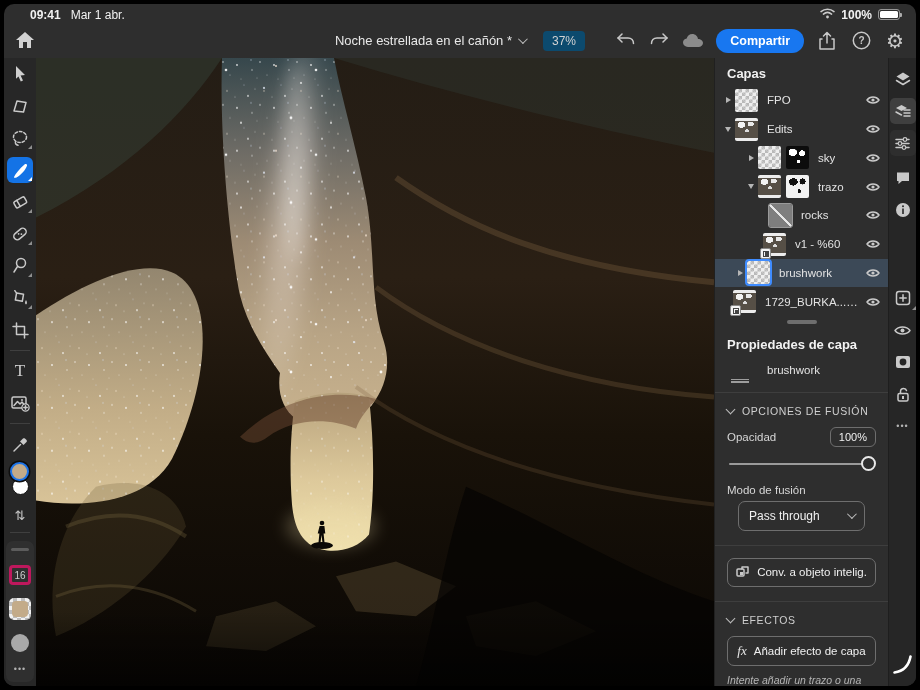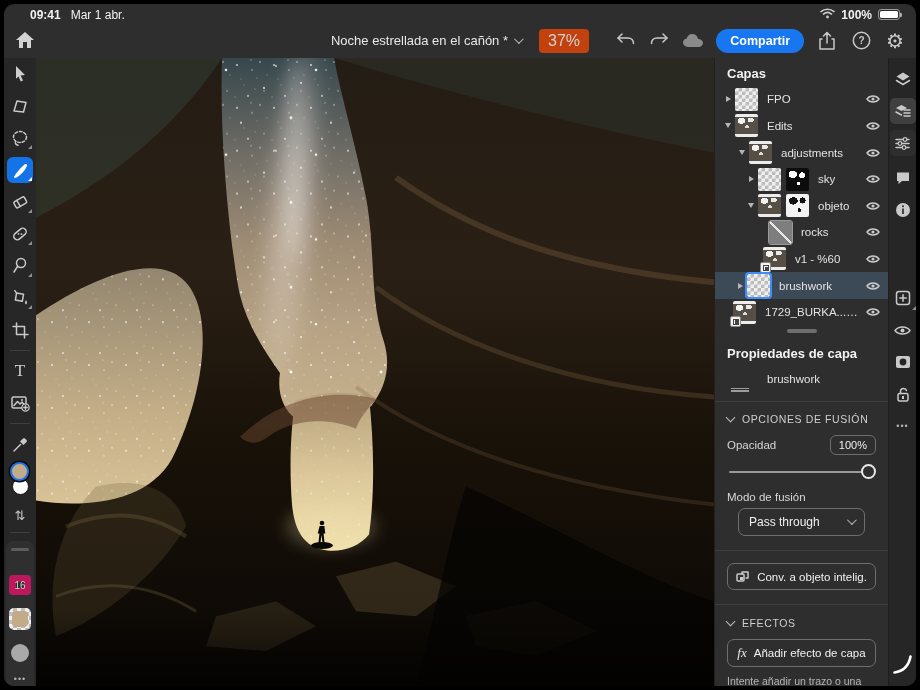--- a/index.html
+++ b/index.html
@@ -16,21 +16,21 @@
   .batt { width:22px; height:11px; border:1px solid rgba(255,255,255,.5); border-radius:3px; position:relative; }
   .batt::before { content:""; position:absolute; inset:1px; background:#fff; border-radius:1.5px; }
   .batt::after { content:""; position:absolute; right:-3px; top:3px; width:2px; height:4px; background:rgba(255,255,255,.6); border-radius:0 1px 1px 0; }
 
   
   .appbar { height:35px; position:relative; display:flex; align-items:center; }
   .homebtn { position:absolute; left:8px; top:4px; width:26px; height:26px; display:flex; align-items:center; justify-content:center; }
   .ab-center { position:absolute; left:0; right:0; display:flex; justify-content:center; align-items:center; gap:6px; }
   .doc-title { color:#e8e8e8; font-size:13px; }
   .chev { width:7px; height:7px; border-right:1.6px solid #bdbdbd; border-bottom:1.6px solid #bdbdbd; transform:rotate(45deg) translateY(-2px); display:inline-block; }
-  .zoom-badge { margin-left:12px; background:#c2410c; color:#d2d2d2; font-size:16px; padding:3px 9px; border-radius:4px; }
+  .zoom-badge { margin-left:12px; background:#0c4a6e; color:#d2d2d2; font-size:12px; padding:3px 9px; border-radius:4px; }
   .ab-right { position:absolute; right:10px; display:flex; align-items:center; gap:12px; }
   .iconbtn { display:flex; align-items:center; justify-content:center; width:22px; height:22px; }
   .share-pill { background:#1877f0; color:#fff; font-size:12.5px; font-weight:600; padding:5px 14px; border-radius:14px; border:none; }
   .gear-glyph { color:#c8c8c8; font-size:20px; line-height:1; }
 
   
   .bodyrow { flex:1; display:flex; min-height:0; }
 
   
   .toolcol { width:32px; background:#272727; display:flex; flex-direction:column; align-items:center; flex:none; }
@@ -39,21 +39,21 @@
   .tool.sel .selbg { position:absolute; inset:3px; background:#1473e6; border-radius:6px; }
   .tool svg, .tool span { position:relative; }
   .subtri { position:absolute; right:4px; bottom:5px; width:0; height:0; border-left:4px solid transparent; border-bottom:4px solid #8f8f8f; }
   .tdiv { width:20px; height:1px; background:#3f3f3f; margin:4px 0; flex:none; }
   .wells { position:relative; width:32px; height:42px; flex:none; }
   .well-fg { position:absolute; left:6px; top:2px; width:19px; height:19px; border-radius:50%; background:#c3ab89; border:2px solid #1d74e8; box-shadow:0 0 0 1.5px #0e0e0e; z-index:2; }
   .well-bg { position:absolute; left:8px; top:18px; width:17px; height:17px; border-radius:50%; background:#fff; border:1.5px solid #101010; }
   .swapg { color:#c4c4c4; font-size:13px; }
   .subpanel { width:28px; background:#2f2f2f; border-radius:7px; margin-top:4px; padding:7px 0 8px; display:flex; flex-direction:column; align-items:center; gap:0; flex:none; }
   .grabbar { width:18px; height:3px; background:#5c5c5c; border-radius:2px; }
-  .sizebox { margin-top:24px; width:22px; height:20px; border:7px solid #be185d; border-radius:4px; color:#cfcfcf; font-size:10px; display:flex; align-items:center; justify-content:center; }
+  .sizebox { margin-top:14px; width:22px; height:20px; border:3px solid #be185d; border-radius:4px; color:#cfcfcf; font-size:10px; display:flex; align-items:center; justify-content:center; }
   .swatch { margin-top:13px; width:22px; height:22px; border-radius:5px; background:
       linear-gradient(45deg,#bdbdbd 25%,transparent 25%,transparent 75%,#bdbdbd 75%),
       linear-gradient(45deg,#bdbdbd 25%,#f0f0f0 25%,#f0f0f0 75%,#bdbdbd 75%);
       background-size:8px 8px; background-position:0 0,4px 4px; position:relative; }
   .swatch::before { content:""; position:absolute; inset:3px; background:#c3ab89; border-radius:4px; }
   .graycirc { margin-top:14px; width:18px; height:18px; border-radius:50%; background:#a9a9a9; }
   .dots3 { margin-top:12px; color:#b2b2b2; font-size:9px; letter-spacing:1px; }
 
   
   .canvas { flex:1; position:relative; overflow:hidden; background:#14100a; }
@@ -108,21 +108,21 @@
   .oplabel { color:#d6d6d6; font-size:11.5px; }
   .opval { border:1px solid #6e6e6e; border-radius:6px; padding:3px 8px; color:#efefef; font-size:11px; }
   .slider { margin:9px 14px 0; position:relative; height:16px; }
   .slider .track { position:absolute; left:0; right:0; top:7px; height:2px; background:#9a9a9a; border-radius:1px; }
   .slider .knob { position:absolute; right:-2px; top:0; width:15px; height:15px; border-radius:50%; background:#2e2e2e; border:2.5px solid #e8e8e8; }
   .blabel { padding:12px 12px 5px; color:#d6d6d6; font-size:11.5px; }
   .selectbox { margin:0 23px; height:30px; border:1px solid #6e6e6e; border-radius:7px; display:flex; align-items:center; justify-content:space-between; padding:0 10px; }
   .selectbox span { color:#f0f0f0; font-size:12px; }
   .btn-outline { margin:0 12px; height:30px; border:1px solid #6e6e6e; border-radius:7px; display:flex; align-items:center; justify-content:center; gap:7px; color:#f0f0f0; font-size:11.5px; background:transparent;text-align:right; }
   .fxg { font-style:italic; font-size:13px; color:#e8e8e8; font-family:"Liberation Serif", serif; }
-  .hint { margin:8px 12px 0; color:#b5b5b5; font-size:10.5px; white-space:nowrap; overflow:hidden; }
+  .hint { margin:8px 12px 0; color:#b5b5b5; font-size:10.5px; font-style:italic; white-space:nowrap; overflow:hidden; }
 
   
   .strip { width:28px; background:#262626; border-left:1px solid #1e1e1e; display:flex; flex-direction:column; align-items:center; flex:none; position:relative; }
   .sicon { width:26px; height:26px; display:flex; align-items:center; justify-content:center; margin-top:6px; position:relative; border-radius:5px; flex:none; }
   .sicon.on { background:#3f3f3f; }
   .sicon.on2 { background:#2e2e2e; }
   .gapbig { height:56px; flex:none; }
   .corner-arc { position:absolute; bottom:8px; right:4px; }
   svg .st { stroke:#c9c9c9; fill:none; stroke-width:1.5; stroke-linecap:round; stroke-linejoin:round; }
   svg .fl { fill:#c9c9c9; }
@@ -428,33 +428,20 @@
         <i class="th t-photo"></i>
         <span class="lname">Edits</span>
         <span class="eyebtn">
               <svg width="14" height="11" viewBox="0 0 14 11">
                 <path d="M1,5.5 C4,1.6 10,1.6 13,5.5 C10,9.4 4,9.4 1,5.5 Z" class="st" stroke-width="1.2"></path>
                 <circle cx="7" cy="5.5" r="1.6" class="fl"></circle>
               </svg>
             </span>
       </div>
 
-      <div class="lrow" style="padding-left:22px">
-        <span class="arrw">
-              <i class="arr-d"></i>
-            </span>
-        <i class="th t-photo"></i>
-        <span class="lname">adjustments</span>
-        <span class="eyebtn">
-              <svg width="14" height="11" viewBox="0 0 14 11">
-                <path d="M1,5.5 C4,1.6 10,1.6 13,5.5 C10,9.4 4,9.4 1,5.5 Z" class="st" stroke-width="1.2"></path>
-                <circle cx="7" cy="5.5" r="1.6" class="fl"></circle>
-              </svg>
-            </span>
-      </div>
 
       <div class="lrow" style="padding-left:31px">
         <span class="arrw">
               <i class="arr-r"></i>
             </span>
         <i class="th t-checker"></i>
         <i class="th t-maskb" style="margin-left:5px"></i>
         <span class="lname">sky</span>
         <span class="eyebtn">
               <svg width="14" height="11" viewBox="0 0 14 11">
@@ -463,21 +450,21 @@
               </svg>
             </span>
       </div>
 
       <div class="lrow" style="padding-left:31px">
         <span class="arrw">
               <i class="arr-d"></i>
             </span>
         <i class="th t-photo"></i>
         <i class="th t-maskw" style="margin-left:5px"></i>
-        <span class="lname">objeto</span>
+        <span class="lname">trazo</span>
         <span class="eyebtn">
               <svg width="14" height="11" viewBox="0 0 14 11">
                 <path d="M1,5.5 C4,1.6 10,1.6 13,5.5 C10,9.4 4,9.4 1,5.5 Z" class="st" stroke-width="1.2"></path>
                 <circle cx="7" cy="5.5" r="1.6" class="fl"></circle>
               </svg>
             </span>
       </div>
 
       <div class="lrow" style="padding-left:52px">
         <i class="th t-curve"></i>

